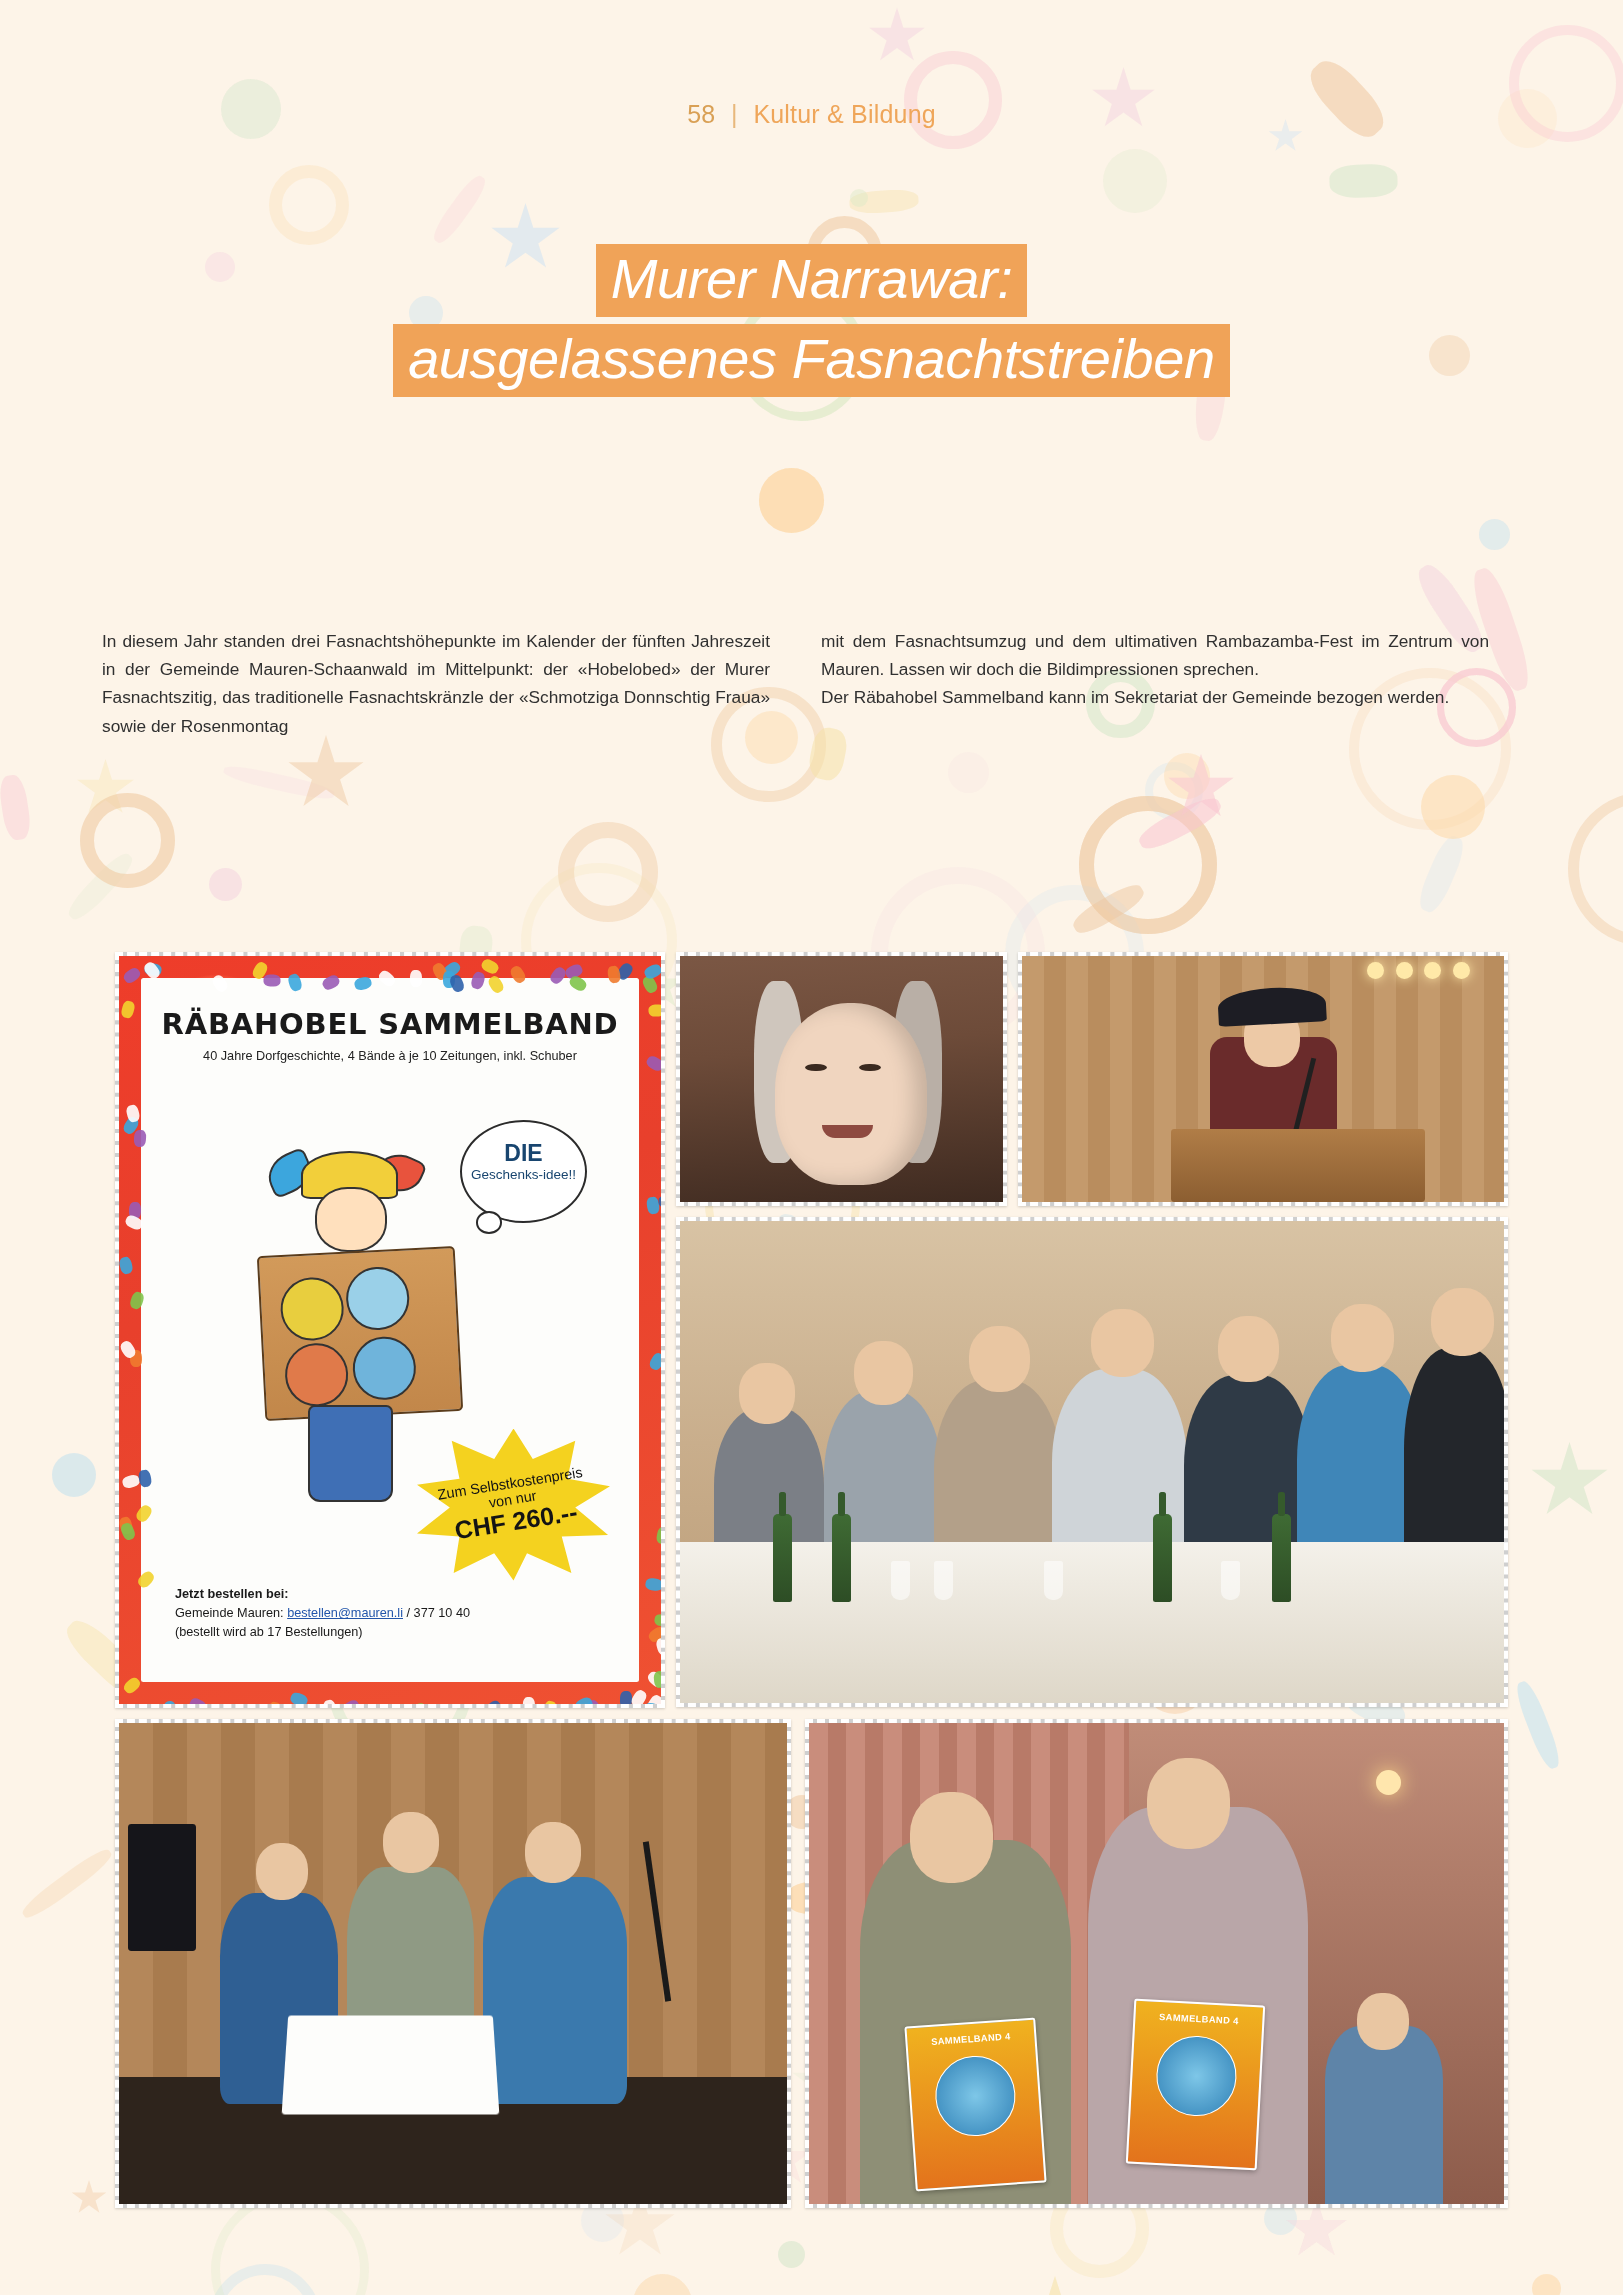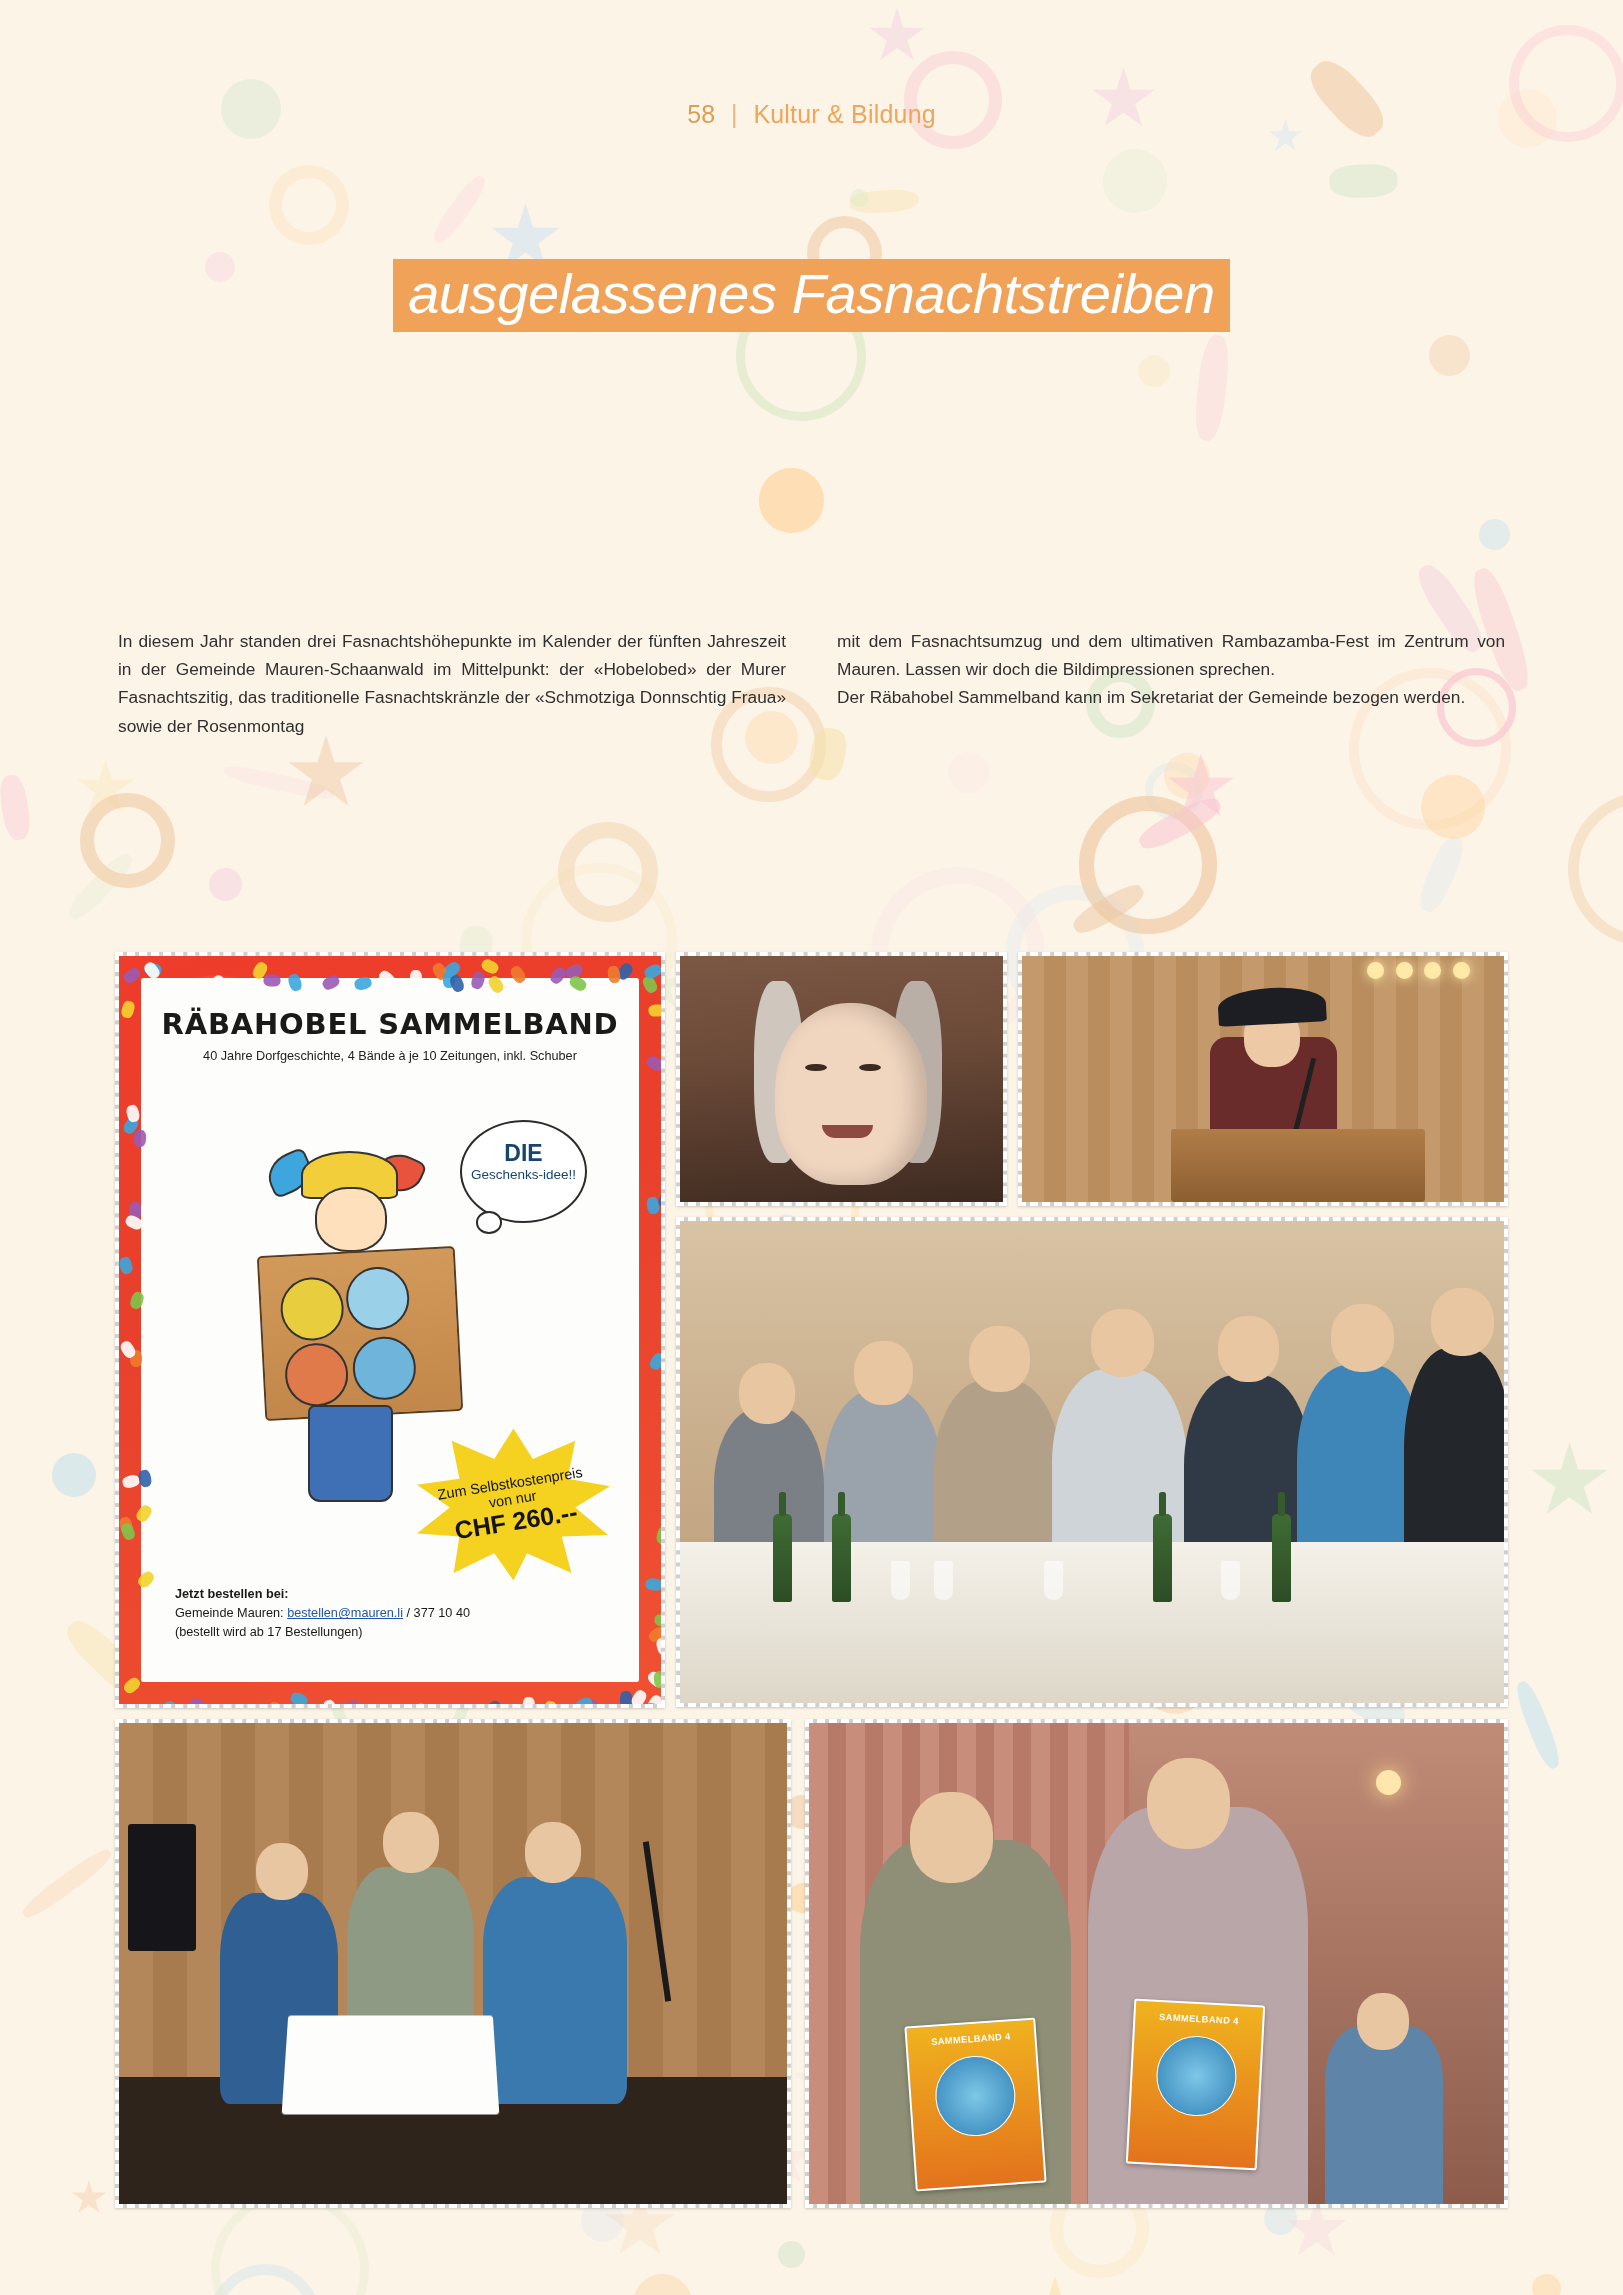--- a/index.html
+++ b/index.html
@@ -72,21 +72,21 @@
     letter-spacing: -0.4px;
   }
   .tl-1 { margin-left: 0px; }
   .tl-2 { }
   .tl-3 { }
 
   
   .body-cols {
     position: absolute;
     top: 627px;
-    left: 118px;
+    left: 102px;
     width: 1387px;
     display: flex;
     gap: 51px;
   }
   .col {
     width: 674px;
     font-size: 17.3px;
     line-height: 1.63;
     color: #303030;
     text-align: justify;
@@ -562,21 +562,21 @@
     <div class="conf" style="background: rgb(217, 233, 196); clip-path: polygon(50% 0%, 61% 35%, 98% 35%, 68% 57%, 79% 91%, 50% 70%, 21% 91%, 32% 57%, 2% 35%, 39% 35%); left: 937px; top: 1094px; width: 44px; height: 44px; opacity: 0.3;"></div>
   </div>
 
 <div class="page-head">
   <span class="num">58</span>
   <span class="sep">|</span>
   <span class="sect">Kultur &amp; Bildung</span>
 </div>
 
 <div class="title-block">
-  <br>
+  <div class="title-line tl-1">Murer Narrawar:</div><br>
   <div class="title-line tl-2">ausgelassenes Fasnachtstreiben</div><br>
 </div>
 
 <div class="body-cols">
   <div class="col">
     <p>In diesem Jahr standen drei Fasnachtshöhepunkte im Kalender der fünften Jahreszeit in der Gemeinde Mauren-Schaanwald im Mittelpunkt: der «Hobelobed» der Murer Fasnachtszitig, das traditionelle Fasnachtskränzle der «Schmotziga Donnschtig Fraua» sowie der Rosenmontag</p>
   </div>
   <div class="col">
     <p>mit dem Fasnachtsumzug und dem ultimativen Rambazamba-Fest im Zentrum von Mauren. Lassen wir doch die Bildimpressionen sprechen.</p>
     <p>Der Räbahobel Sammelband kann im Sekretariat der Gemeinde bezogen werden.</p>

